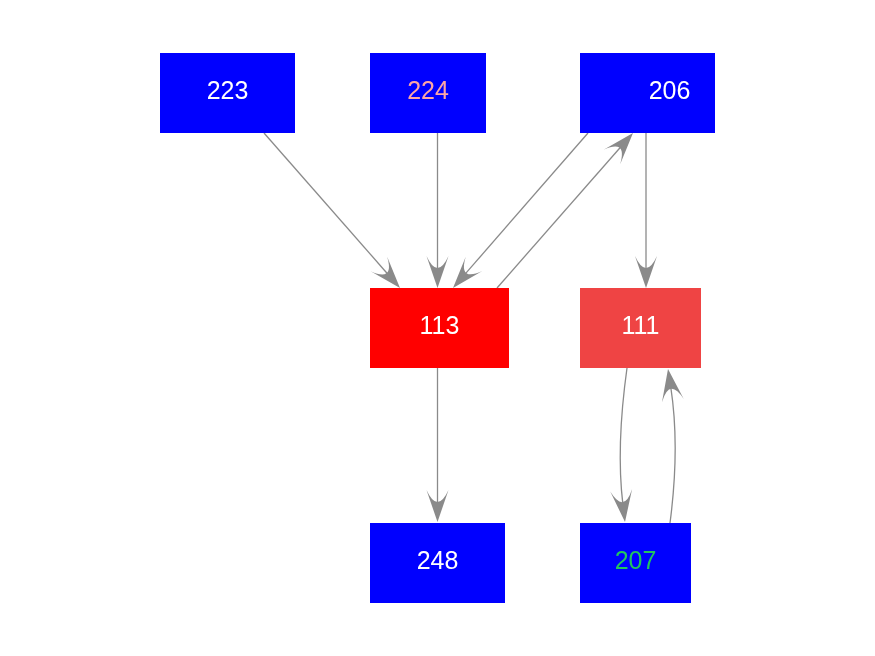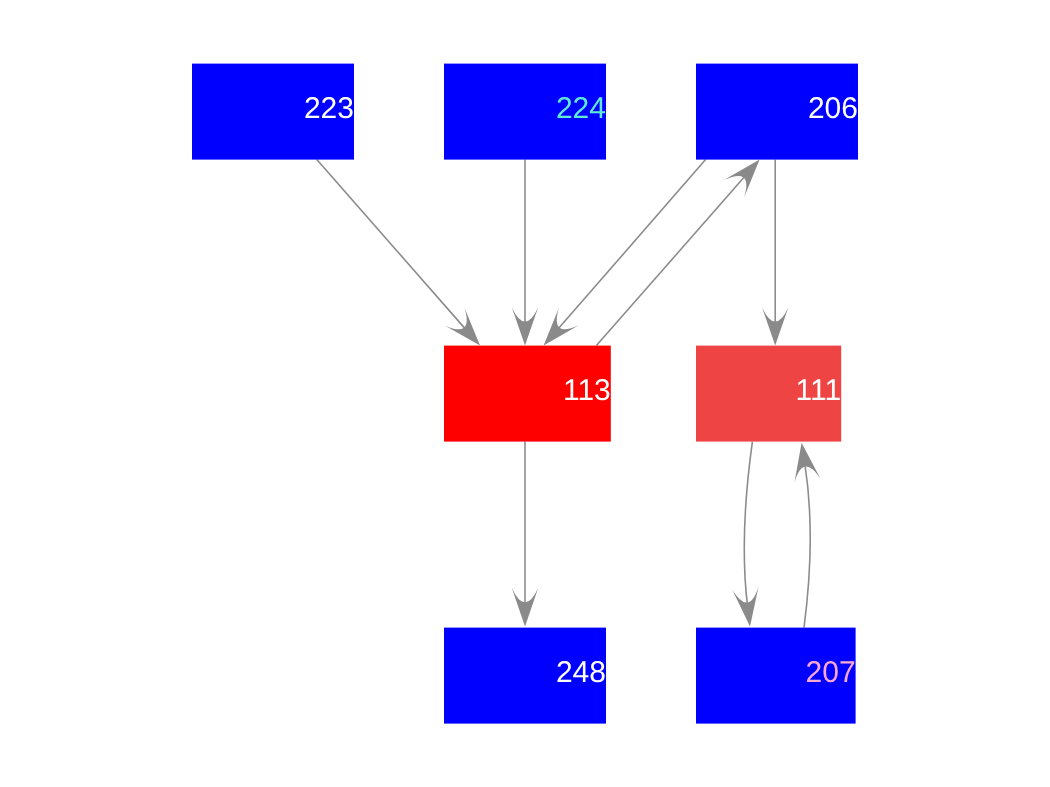--- a/index.html
+++ b/index.html
@@ -22,21 +22,21 @@
     left: 0;
     top: 0;
     width: 875px;
     height: 656px;
     display: block;
   }
   .node {
     position: absolute;
     display: flex;
     align-items: center;
-    justify-content: flex-end;
+    justify-content: center;
     color: #ffffff;
     font-size: 25px;
     line-height: 1;
     user-select: none;
     cursor: pointer;
     box-sizing: border-box;
   }
   .node span {
     transform: translateY(-3px);
   }
@@ -60,31 +60,31 @@
       <path d="M 0 0 L -32 11 Q -8 0 -32 -11 Z" fill="#8a8a8a" transform="translate(437.5 522) rotate(90)"></path>
       <path d="M 627 368 Q 616 447 622.8553860288682 504.1282169072354" fill="none" stroke="#8a8a8a" stroke-width="1.3"></path>
       <path d="M 0 0 L -32 11 Q -8 0 -32 -11 Z" fill="#8a8a8a" transform="translate(625 522) rotate(83.15722658736905)"></path>
       <path d="M 670 523 Q 680 447 670.7370293165709 386.7906905577111" fill="none" stroke="#8a8a8a" stroke-width="1.3"></path>
       <path d="M 0 0 L -32 11 Q -8 0 -32 -11 Z" fill="#8a8a8a" transform="translate(668 369) rotate(-98.74616226255522)"></path>
     </svg>
 
 <div class="node" style="left: 160px; top: 53px; width: 135px; height: 80px; background: rgb(0, 0, 255); color: rgb(255, 255, 255);">
       <span>223</span>
     </div>
-    <div class="node" style="left: 370px; top: 53px; width: 135px; height: 80px; background: rgb(0, 0, 255); color: #5eead4;">
+    <div class="node" style="left: 370px; top: 53px; width: 116px; height: 80px; background: rgb(0, 0, 255); color: #fca5a5;">
       <span>224</span>
     </div>
     <div class="node" style="left: 580px; top: 53px; width: 135px; height: 80px; background: rgb(0, 0, 255); color: rgb(255, 255, 255); padding-left: 44px;">
       <span>206</span>
     </div>
     <div class="node" style="left: 370px; top: 288px; width: 139px; height: 80px; background: rgb(255, 0, 0); color: rgb(255, 255, 255);">
       <span>113</span>
     </div>
     <div class="node" style="left: 580px; top: 288px; width: 121px; height: 80px; background: #ef4444; color: rgb(255, 255, 255);">
       <span>111</span>
     </div>
     <div class="node" style="left: 370px; top: 523px; width: 135px; height: 80px; background: rgb(0, 0, 255); color: rgb(255, 255, 255);">
       <span>248</span>
     </div>
-    <div class="node" style="left: 580px; top: 523px; width: 133px; height: 80px; background: rgb(0, 0, 255); color: #f9a8d4;">
+    <div class="node" style="left: 580px; top: 523px; width: 111px; height: 80px; background: rgb(0, 0, 255); color: #22c55e;">
       <span>207</span>
     </div>
   </div>
 
 </body></html>

